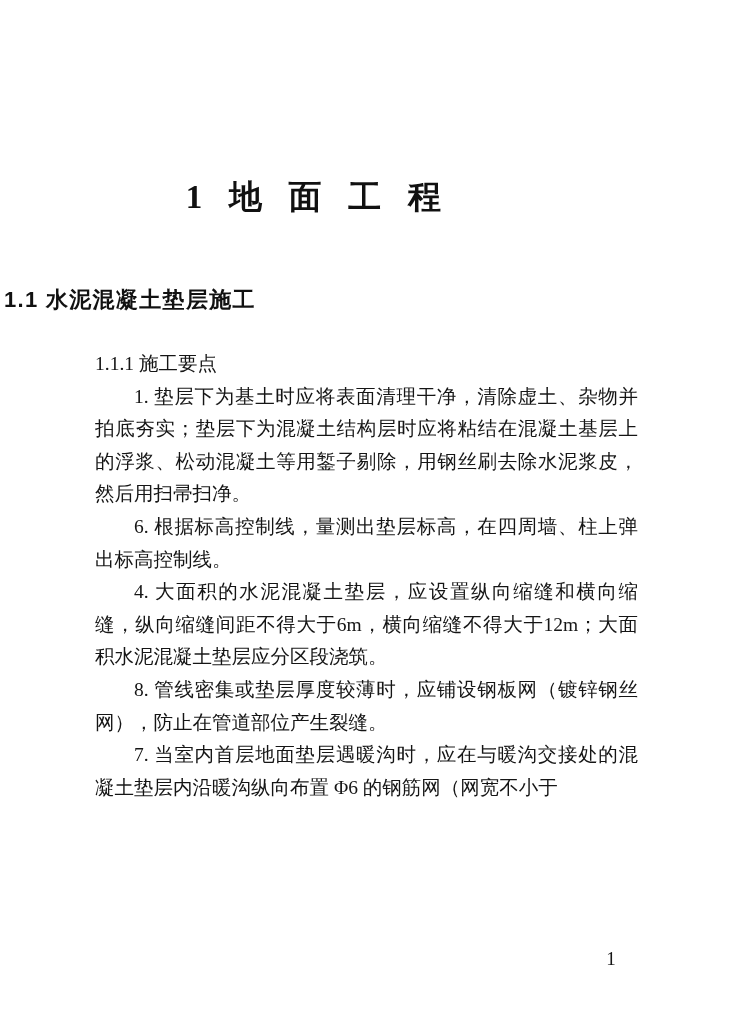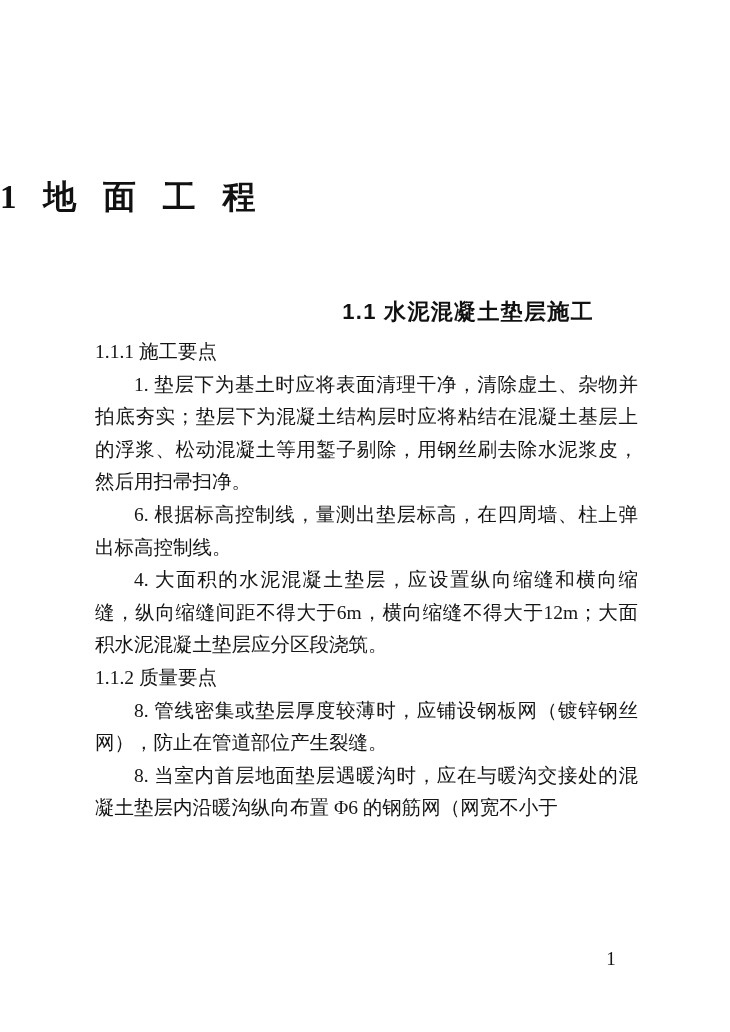--- a/index.html
+++ b/index.html
@@ -16,42 +16,42 @@
     font-family: "Liberation Serif", "DejaVu Serif", serif;
     overflow: hidden;
     box-sizing: border-box;
   }
   .chapter-title {
     position: absolute;
     top: 175px;
     left: 0;
     width: 636px;
     margin: 0;
-    text-align: left;
+    text-align: center;
     font-size: 33px;
     font-weight: bold;
     letter-spacing: 0.28em;
     color: #111111;
   }
   .section-title {
     position: absolute;
     top: 281px;
     left: 0;
     width: 578px;
-    margin: 16px;
-    text-align: right;
+    margin: 4px;
+    text-align: left;
     font-size: 22px;
     font-weight: bold;
     letter-spacing: 0.06em;
     font-family: "Liberation Sans", "DejaVu Sans", sans-serif;
     color: #111111;
   }
   .body-text {
     position: absolute;
-    top: 336px;
+    top: 348px;
     left: 95px;
     width: 543px;
     font-size: 19.5px;
     line-height: 32.6px;
     text-align: justify;
     color: #151515;
   }
   .body-text p {
     margin: 0;
     padding: 0;
@@ -79,20 +79,19 @@
 
   <h1 class="chapter-title">1 地 面 工 程</h1>
 
   <h2 class="section-title">1.1  水泥混凝土垫层施工</h2>
 
   <div class="body-text">
     <p class="subheading">1.1.1  施工要点</p>
     <p class="para">1. 垫层下为基土时应将表面清理干净，清除虚土、杂物并拍底夯实；垫层下为混凝土结构层时应将粘结在混凝土基层上的浮浆、松动混凝土等用錾子剔除，用钢丝刷去除水泥浆皮，然后用扫帚扫净。</p>
     <p class="para">6. 根据标高控制线，量测出垫层标高，在四周墙、柱上弹出标高控制线。</p>
     <p class="para">4. 大面积的水泥混凝土垫层，应设置纵向缩缝和横向缩缝，纵向缩缝间距不得大于6m，横向缩缝不得大于12m；大面积水泥混凝土垫层应分区段浇筑。</p>
-    <p class="subheading">1.1.2  质量要点</p>
     <p class="para">8. 管线密集或垫层厚度较薄时，应铺设钢板网（镀锌钢丝网），防止在管道部位产生裂缝。</p>
-    <p class="para">8. 当室内首层地面垫层遇暖沟时，应在与暖沟交接处的混凝土垫层内沿暖沟纵向布置 Φ6 的钢筋网（网宽不小于</p>
+    <p class="para">7. 当室内首层地面垫层遇暖沟时，应在与暖沟交接处的混凝土垫层内沿暖沟纵向布置 Φ6 的钢筋网（网宽不小于</p>
   </div>
 
   <div class="page-number">1</div>
 
 </div>
 
 </body></html>

